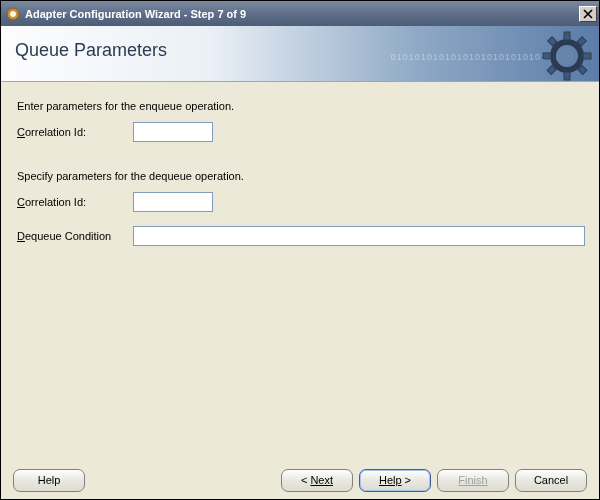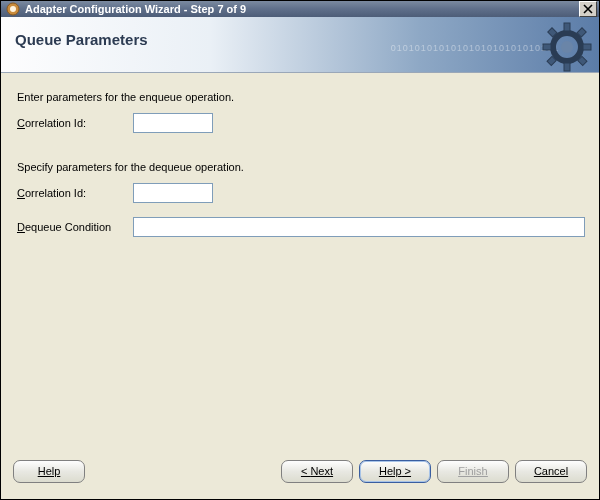--- a/index.html
+++ b/index.html
@@ -7,21 +7,21 @@
     margin: 0;
     font-family: Tahoma, Arial, sans-serif;
     font-size: 11px;
     background: #ece9d8;
     width: 600px;
     height: 500px;
     overflow: hidden;
     border: 1px solid #000;
   }
   .titlebar {
-    height: 16px;
+    height: 25px;
     background: linear-gradient(to bottom, #7b8aa0 0%, #5f6f8a 50%, #4d5d78 100%);
     display: flex;
     align-items: center;
     padding: 0 2px 0 4px;
     color: #fff;
   }
   .titlebar .app-icon {
     width: 16px; height: 16px; margin-right: 4px;
     display: inline-flex; align-items: center; justify-content: center;
   }
@@ -47,22 +47,22 @@
   .header-band {
     height: 56px;
     position: relative;
     background: linear-gradient(to right, #fdfdfe 0%, #eaf0f6 35%, #8ea8c5 70%, #5b7ca8 100%);
     border-bottom: 1px solid #9aa7b8;
     overflow: hidden;
   }
   .header-band .page-title {
     position: absolute;
     left: 14px; top: 14px;
-    font-size: 15px;
-    font-weight: bold;
+    font-size: 18px;
+    font-weight: normal;
     color: #2c3b52;
   }
   .header-band .binary-text {
     position: absolute;
     right: 40px; top: 26px;
     color: rgba(255,255,255,0.4);
     font-size: 9px;
     letter-spacing: 1px;
     white-space: nowrap;
   }
@@ -109,21 +109,20 @@
     min-width: 72px;
     height: 23px;
     background: linear-gradient(to bottom, #fefefe, #e8e8e2 50%, #dcdccf);
     border: 1px solid #808080;
     border-radius: 7px;
     font-size: 11px;
     font-family: Tahoma, Arial, sans-serif;
     padding: 0 8px;
     cursor: pointer;
     color: #000;
-    text-decoration: underline;
   }
   .btn:disabled {
     color: #a0a0a0;
     cursor: default;
   }
   .btn .ul { text-decoration: underline; }
   .btn-default {
     border: 1px solid #3a5ea0;
     box-shadow: inset 0 0 0 1px #a8c4e8;
   }

